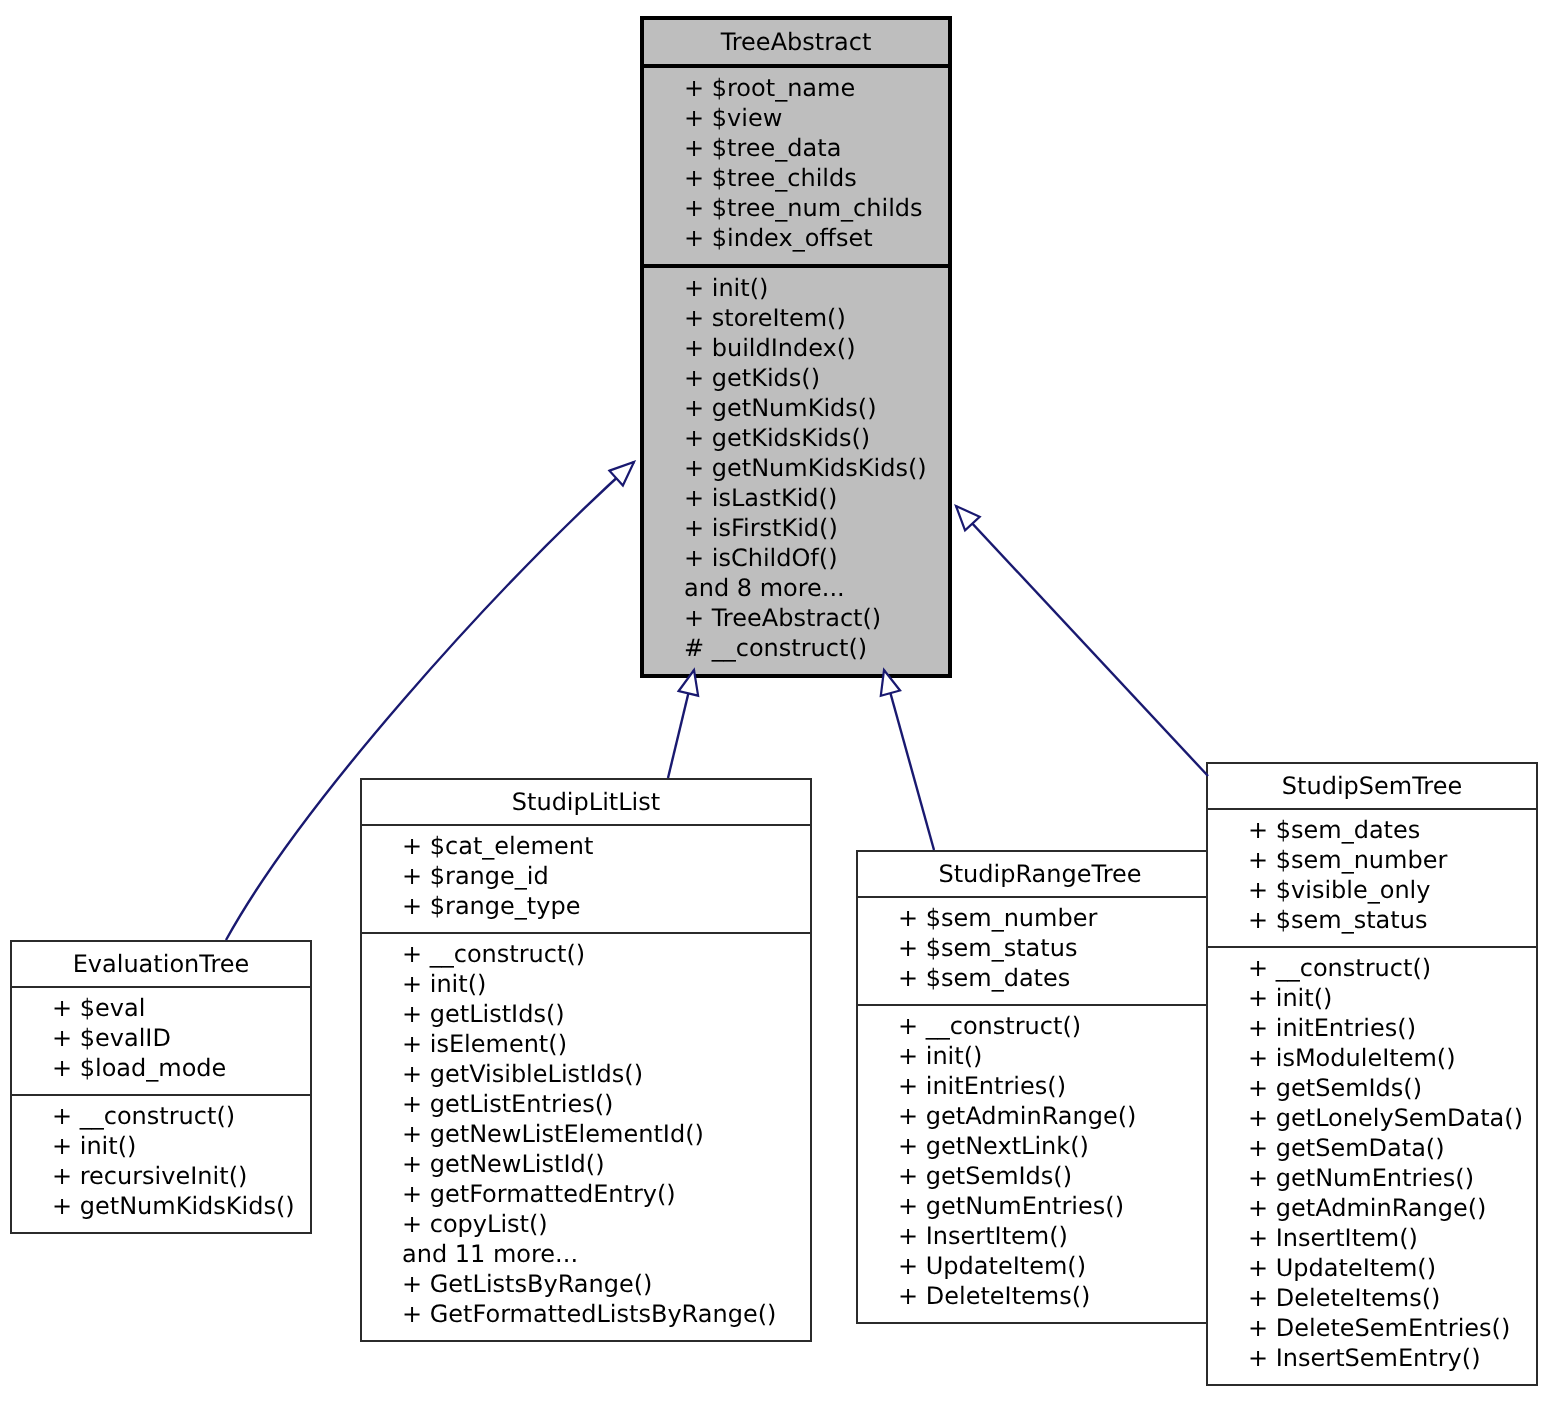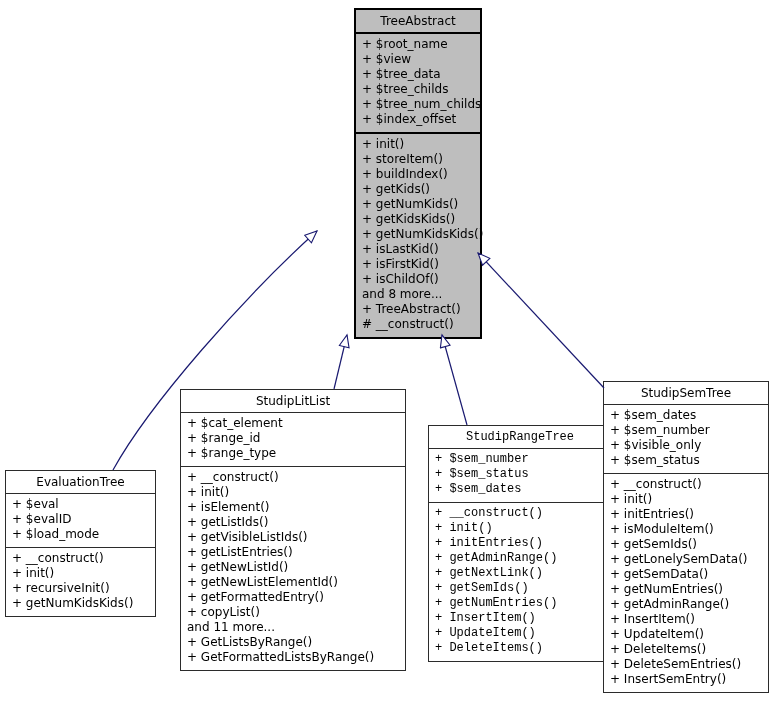--- a/index.html
+++ b/index.html
@@ -24,36 +24,36 @@
     border:1px solid var(--node-border,#2b2b2b);
     color:#000;
     font-size:12px; line-height:15px;
   }
   .uml-class .title {
     text-align:center;
     padding:4px 4px 3px;
   }
   .uml-class .compartment {
     border-top:1px solid var(--node-border,#2b2b2b);
-    padding:3px 5px 5px 6px;
+    padding:3px 5px 5px 20px;
   }
   .uml-class .member { white-space:nowrap; }
 
   .uml-class.focused {
     background:var(--focused-node-fill,#bebebe);
     border:2px solid var(--focused-node-border,#000000);
   }
   .uml-class.focused .compartment {
     border-top:2px solid var(--focused-node-border,#000000);
   }
 
-  #cls-treeabstract    { left:320px; top:8px;   width:128px;margin-left:34px; }
+  #cls-treeabstract    { left:320px; top:8px;   width:156px; }
   #cls-evaluationtree  { left:5px;   top:470px; width:151px; }
   #cls-studiplitlist   { left:180px; top:389px; width:226px; }
-  #cls-studiprangetree { left:428px; top:425px; width:184px;font-family:Liberation Mono, monospace; }
+  #cls-studiprangetree { left:428px; top:425px; width:184px; }
   #cls-studipsemtree   { left:603px; top:381px; width:166px; }
 </style>
 </head>
 <body>
 
 <div id="diagram">
 
   <svg id="edge-layer" viewBox="0 0 780 712" xmlns="http://www.w3.org/2000/svg">
     <defs>
       <marker id="hollow-arrow" markerUnits="userSpaceOnUse" markerWidth="16" markerHeight="14" refX="13" refY="6" orient="auto">
@@ -111,26 +111,26 @@
   <div id="cls-studiplitlist" class="uml-class">
     <div class="title">StudipLitList</div>
     <div class="compartment">
         <div class="member">+ $cat_element</div>
         <div class="member">+ $range_id</div>
         <div class="member">+ $range_type</div>
       </div>
     <div class="compartment">
         <div class="member">+ __construct()</div>
         <div class="member">+ init()</div>
+        <div class="member">+ getListIds()</div>
         <div class="member">+ isElement()</div>
-        <div class="member">+ getListIds()</div>
         <div class="member">+ getVisibleListIds()</div>
         <div class="member">+ getListEntries()</div>
+        <div class="member">+ getNewListElementId()</div>
         <div class="member">+ getNewListId()</div>
-        <div class="member">+ getNewListElementId()</div>
         <div class="member">+ getFormattedEntry()</div>
         <div class="member">+ copyList()</div>
         <div class="member">and 11 more...</div>
         <div class="member">+ GetListsByRange()</div>
         <div class="member">+ GetFormattedListsByRange()</div>
       </div>
   </div>
 
   <div id="cls-studiprangetree" class="uml-class">
     <div class="title">StudipRangeTree</div>

